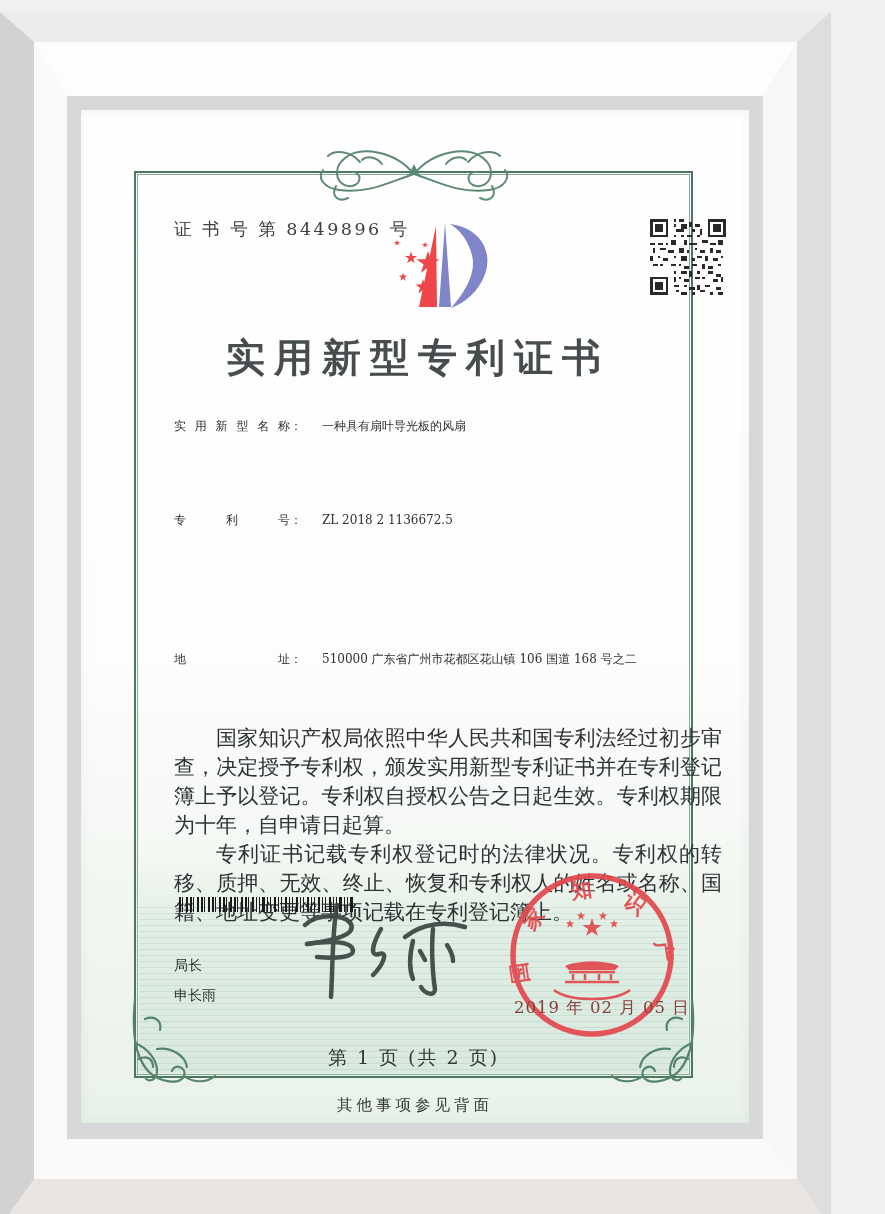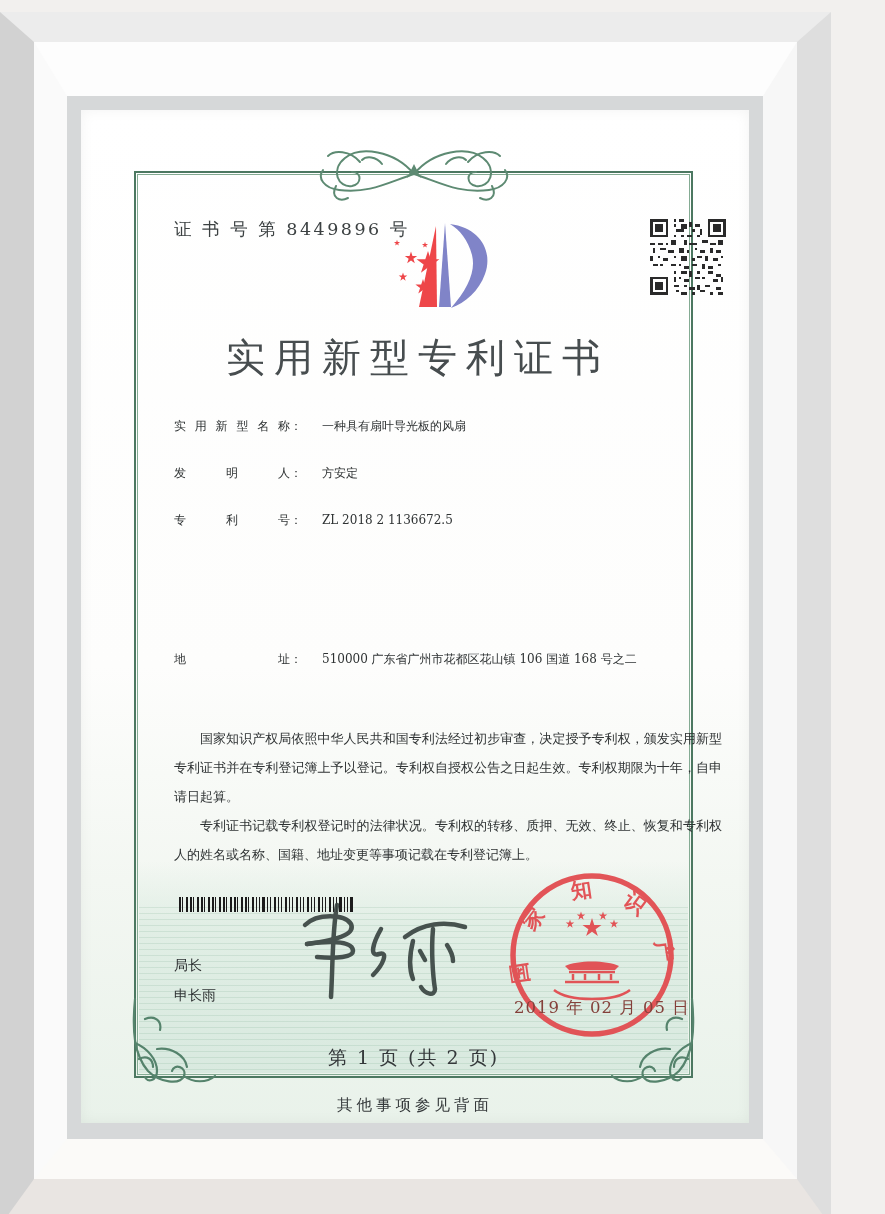--- a/index.html
+++ b/index.html
@@ -26,26 +26,26 @@
   .deco::before{content:"";position:absolute;inset:1px;border:1px solid #84ab93;}
   .band{position:absolute;left:3px;right:3px;top:688px;bottom:3px;
         background:linear-gradient(180deg,rgba(226,240,230,0) 0,rgba(222,237,227,.85) 30%,rgba(216,233,223,.95) 100%);}
   .band::after{content:"";position:absolute;inset:46px 0 0 0;
         background:repeating-linear-gradient(180deg,rgba(102,158,126,.16) 0 1px,rgba(0,0,0,0) 1px 6px);}
   .txt{color:#2e3233;}
   .certno{position:absolute;left:38px;top:44px;font-size:17.5px;letter-spacing:2.5px;color:#3c4142;white-space:nowrap;}
   .logo{position:absolute;left:252px;top:46px;}
   .qr{position:absolute;left:514px;top:46px;}
   .title{position:absolute;left:0;right:0;top:158px;text-align:center;
-         font-size:39px;font-weight:400;letter-spacing:9px;text-indent:9px;color:#474d4f;}
+         font-size:39px;font-weight:700;letter-spacing:9px;text-indent:9px;color:#474d4f;}
   .frow{position:absolute;left:38px;right:20px;font-size:12px;white-space:nowrap;color:#2e3233;}
   .flabel{display:inline-block;width:116px;text-align:justify;text-align-last:justify;}
   .fval{margin-left:20px;}
   .pair2{position:absolute;left:330px;top:0;}
-  .paras{position:absolute;left:38px;top:551px;width:548px;font-size:13px;
+  .paras{position:absolute;left:38px;top:551px;width:548px;font-size:21px;
          line-height:29px;text-align:justify;color:#2e3233;}
   .paras p{margin:0;text-indent:2em;}
   .barcode{position:absolute;left:43px;top:724px;width:176px;height:15px;
      background:repeating-linear-gradient(90deg,#1b1b1b 0 1.5px,transparent 1.5px 3px,#1b1b1b 3px 4px,transparent 4px 6.5px,#1b1b1b 6.5px 9px,transparent 9px 11px);}
   .officer{position:absolute;left:38px;top:777px;font-size:14px;line-height:30px;color:#2e3233;}
   .sig{position:absolute;left:141px;top:726px;}
   .seal{position:absolute;left:371px;top:697px;opacity:.93;}
   .sealdate{position:absolute;left:378px;top:824px;font-size:16.5px;letter-spacing:1px;
             color:#84403a;white-space:nowrap;z-index:5;}
   .pagenum{position:absolute;left:0;right:0;top:872px;text-align:center;font-size:19px;
@@ -132,23 +132,20 @@
                 <path fill-rule="evenodd" d="M0,22h7v7h-7z M1,23v5h5v-5z"></path>
                   <rect x="2" y="24" width="3" height="3"></rect>
                 <path d="M9 0h1v1h-1z M11 0h2v1h-2z M15 1h1v2h-1z M9 2h1v1h-1z M12 2h2v2h-2z M17 2h2v1h-2z M10 4h3v1h-3z M16 4h1v1h-1z M19 4h1v2h-1z M9 6h1v1h-1z M12 6h1v1h-1z M14 6h2v1h-2z M18 6h1v1h-1z M0 9h2v1h-2z M3 9h2v1h-2z M6 9h1v1h-1z M8 8h2v2h-2z M13 8h1v2h-1z M15 9h3v1h-3z M20 8h2v1h-2z M23 9h2v1h-2z M26 8h2v2h-2z M1 11h1v2h-1z M4 11h2v1h-2z M7 12h2v1h-2z M11 11h2v2h-2z M14 12h1v1h-1z M17 11h1v1h-1z M19 12h2v1h-2z M23 11h1v2h-1z M25 12h2v1h-2z M0 14h1v2h-1z M3 14h1v1h-1z M5 15h2v1h-2z M9 14h1v1h-1z M12 14h2v2h-2z M16 15h1v1h-1z M18 14h2v1h-2z M21 14h1v2h-1z M24 15h2v1h-2z M27 14h1v1h-1z M1 17h2v1h-2z M4 17h1v1h-1z M8 17h2v1h-2z M11 17h1v1h-1z M13 18h2v1h-2z M16 17h2v1h-2z M20 17h1v2h-1z M22 18h2v1h-2z M26 17h1v1h-1z M9 20h1v1h-1z M12 20h2v1h-2z M15 20h1v2h-1z M18 20h1v1h-1z M22 20h2v1h-2z M25 21h2v1h-2z M9 22h1v2h-1z M11 22h1v1h-1z M13 23h2v1h-2z M17 22h2v1h-2z M20 22h1v1h-1z M24 23h2v1h-2z M27 22h1v2h-1z M9 25h2v1h-2z M13 25h1v1h-1z M15 26h2v1h-2z M18 25h1v2h-1z M21 25h2v1h-2z M25 26h2v1h-2z M10 27h1v1h-1z M12 28h2v1h-2z M16 28h1v1h-1z M19 27h2v1h-2z M23 28h1v1h-1z M26 28h2v1h-2z"></path>
               </svg>
             </div>
 
             <div class="title">实用新型专利证书</div>
 
             <div class="frow" style="top:245px">
               <span class="flabel">实用新型名称</span><span>：</span><span class="fval">一种具有扇叶导光板的风扇</span>
-            </div>
-            <div class="frow" style="top:292px">
-              <span class="flabel">发明人</span><span>：</span><span class="fval">方安定</span>
             </div>
             <div class="frow" style="top:339px">
               <span class="flabel">专利号</span><span>：</span><span class="fval">ZL 2018 2 1136672.5</span>
             </div>
             <div class="frow" style="top:478px">
               <span class="flabel">地址</span><span>：</span><span class="fval">510000 广东省广州市花都区花山镇 106 国道 168 号之二</span>
             </div>
 
             <div class="paras">
               <p>国家知识产权局依照中华人民共和国专利法经过初步审查，决定授予专利权，颁发实用新型专利证书并在专利登记簿上予以登记。专利权自授权公告之日起生效。专利权期限为十年，自申请日起算。</p>

